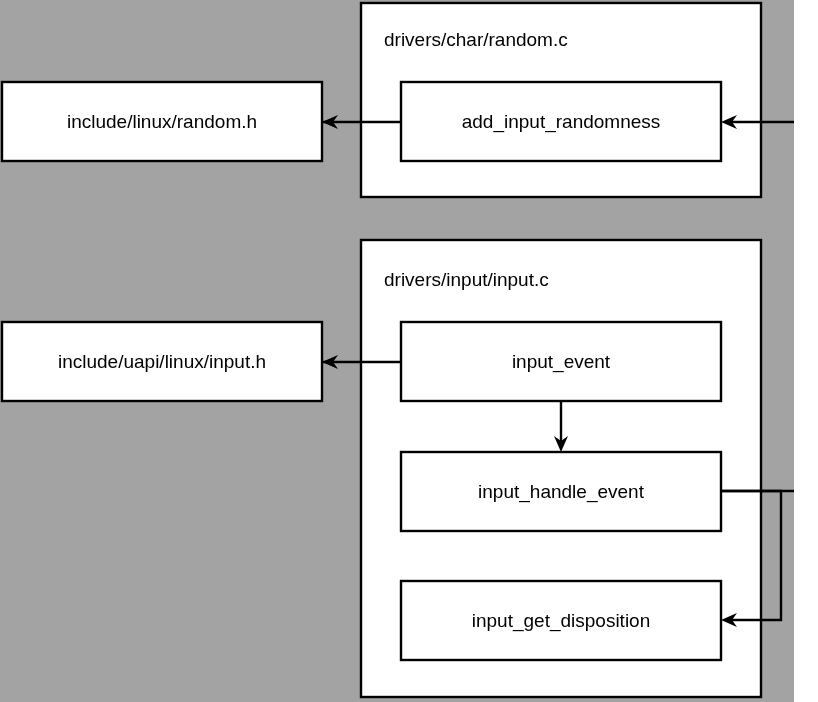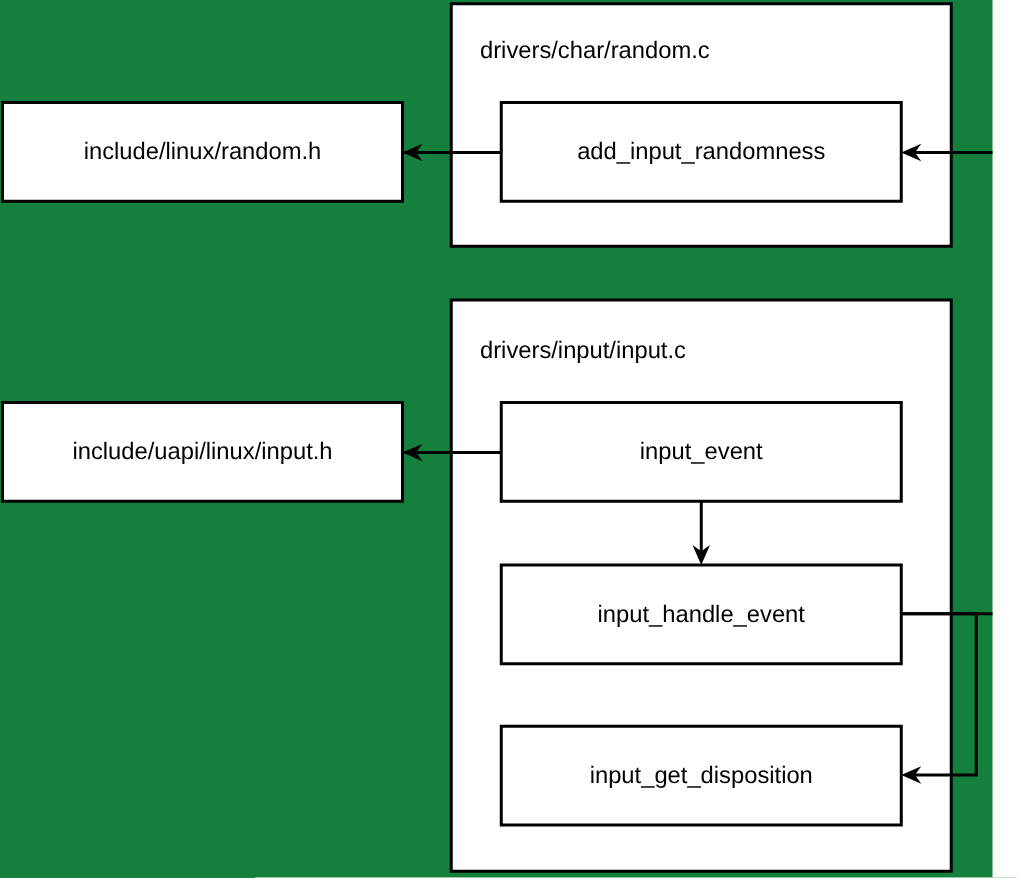--- a/index.html
+++ b/index.html
@@ -8,21 +8,21 @@
     padding: 0;
     background: #ffffff;
   }
   body {
     font-family: "Liberation Sans", sans-serif;
   }
   #diagram-root {
     position: relative;
     width: 794px;
     height: 702px;
-    background: #15803d;
+    background: #a3a3a3;
     overflow: hidden;
   }
   #diagram-svg {
     position: absolute;
     left: 0;
     top: 0;
     width: 818px;
     height: 702px;
   }
   .node-label {

